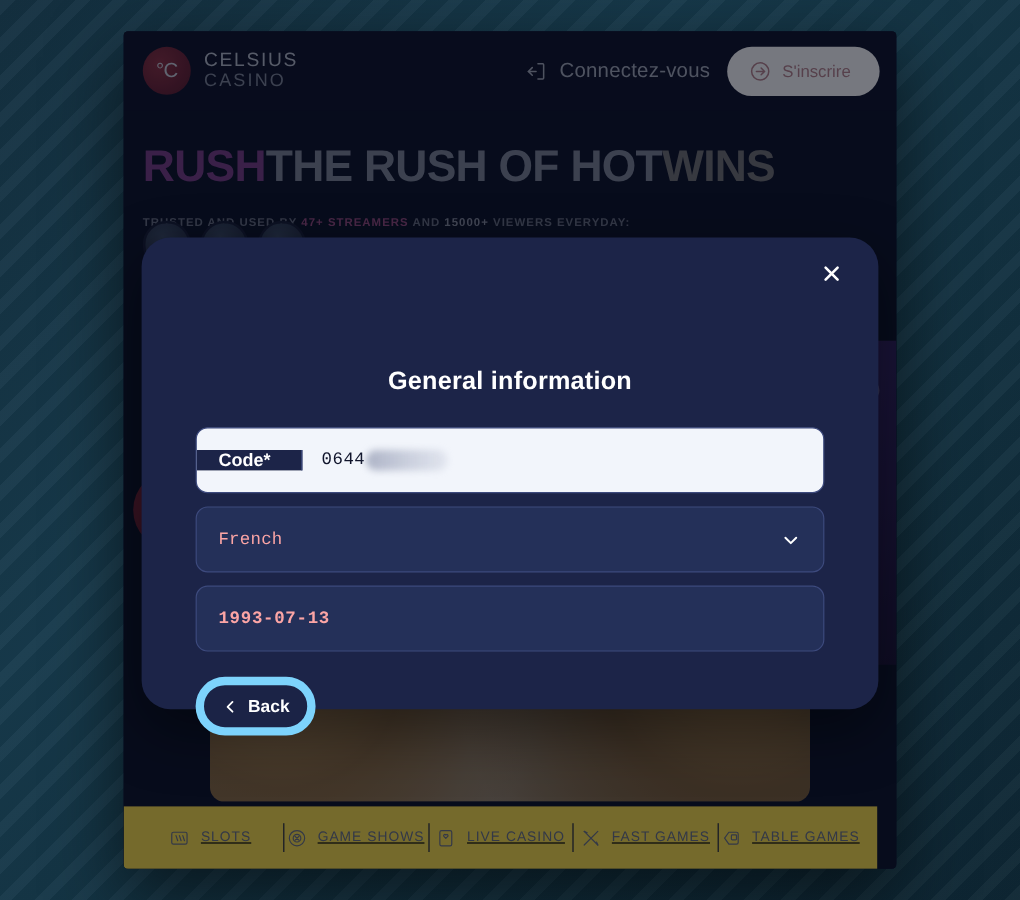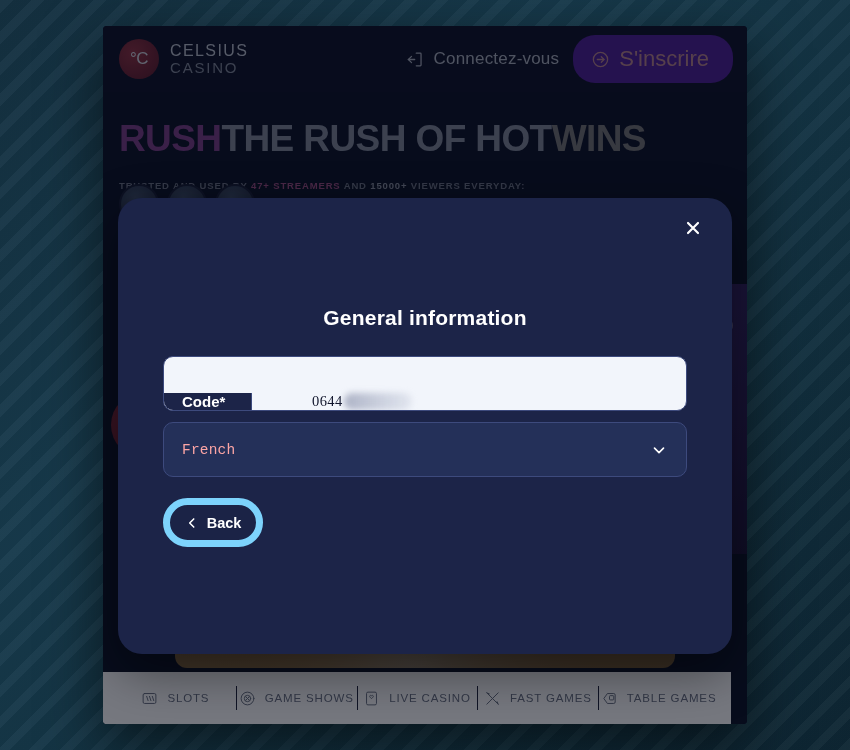--- a/index.html
+++ b/index.html
@@ -69,22 +69,22 @@
     margin-left: auto; display: flex; align-items: center; gap: 14px;
   }
   #login-link {
     display: flex; align-items: center; gap: 9px;
     color: #a7adbb; font-size: 17px; letter-spacing: .2px;
     background: none; border: none; cursor: pointer;
     font-family: "Liberation Sans", sans-serif;
   }
   #signup-button {
     display: flex; align-items: center; gap: 9px;
-    background: #4c1d95;
-    color: #b9848d; font-size: 22px;
+    background: #ffffff;
+    color: #b9848d; font-size: 14px;
     border: none; border-radius: 22px;
     padding: 11px 24px 11px 18px;
     cursor: pointer;
     font-family: "Liberation Sans", sans-serif;
   }
   .ico { flex: 0 0 auto; display: inline-flex; }
 
   
   #hero {
     position: relative;
@@ -170,26 +170,27 @@
   #promo-card-right .rt {
     font-size: 26px; font-weight: 700; line-height: 1.25;
     padding: 22px 0 0 8px; letter-spacing: -1px;
   }
 
   
   #bottom-nav {
     position: absolute;
     left: 0; right: 16px; bottom: 0;
     height: 52px;
-    background: #ffffff;
+    background: #fde047;
     display: flex;
     align-items: center;
     justify-content: space-between;
     padding: 0 12px;
     z-index: 4;
+    text-decoration: underline;
   }
   .cat {
     flex: 1 1 0;
     display: flex; align-items: center; justify-content: center;
     gap: 9px;
     color: #6a7183;
     font-size: 11.5px;
     letter-spacing: .85px;
     font-weight: 500;
     cursor: pointer;
@@ -207,21 +208,21 @@
     position: absolute;
     inset: 0;
     background: rgba(6,9,22,0.55);
     z-index: 10;
   }
   #modal {
     position: absolute;
     left: 15px;
     top: 172px;
     width: 614px;
-    height: 456px;
+    height: 393px;
     background: #1c2448;
     border-radius: 24px;
     box-shadow: 0 18px 50px rgba(0,0,0,.45);
     z-index: 11;
     padding: 0 45px;
   }
   #modal-close {
     position: absolute;
     right: 22px; top: 13px;
     width: 34px; height: 34px;
@@ -237,21 +238,21 @@
     font-weight: 600;
     letter-spacing: .2px;
     padding-top: 108px;
   }
 
   #modal-form { margin-top: 26px; }
 
   
   #code-row {
     display: flex;
-    align-items: flex-end;
+    align-items: center;
     height: 55px;
     border: 1px solid #3d4a7d;
     border-radius: 10px;
     overflow: hidden;
     background: #f2f5fb;
   }
   #code-label {
     flex: 0 0 88px;
     background: #1c2448;
     color: #ffffff;
@@ -264,22 +265,21 @@
   #code-value-wrap {
     flex: 1 1 auto;
     display: flex; align-items: center;
     padding-left: 16px;
     gap: 0;
   }
   #code-value {
     color: #10142b;
     font-size: 14.5px;
     letter-spacing: .4px;
-    font-family: Liberation Serif, serif;
-    margin-left: 44px;
+    font-family: Liberation Mono, monospace;
   }
   #code-redaction {
     width: 68px; height: 17px;
     margin-left: 1px;
     border-radius: 9px;
     background: linear-gradient(90deg, rgba(150,157,180,.75), rgba(168,175,196,.55), rgba(190,196,214,.3));
     filter: blur(3px);
   }
 
   
@@ -503,20 +503,23 @@
 
         <div class="field" id="language-field">
           <span class="field-text">French</span>
           <span id="lang-chevron">
             <svg width="18" height="18" viewBox="0 0 24 24" fill="none" stroke="currentColor" stroke-width="2.2" stroke-linecap="round" stroke-linejoin="round">
               <path d="M6 9.5l6 6 6-6"></path>
             </svg>
           </span>
         </div>
 
+        <div class="field" id="date-field">
+          <span class="field-text">1993-07-13</span>
+        </div>
 
         <div id="modal-actions">
           <button id="back-button">
             <span class="ico">
               <svg width="14" height="14" viewBox="0 0 24 24" fill="none" stroke="currentColor" stroke-width="2.6" stroke-linecap="round" stroke-linejoin="round">
                 <path d="M15 5l-7 7 7 7"></path>
               </svg>
             </span>
             <span>Back</span>
           </button>

